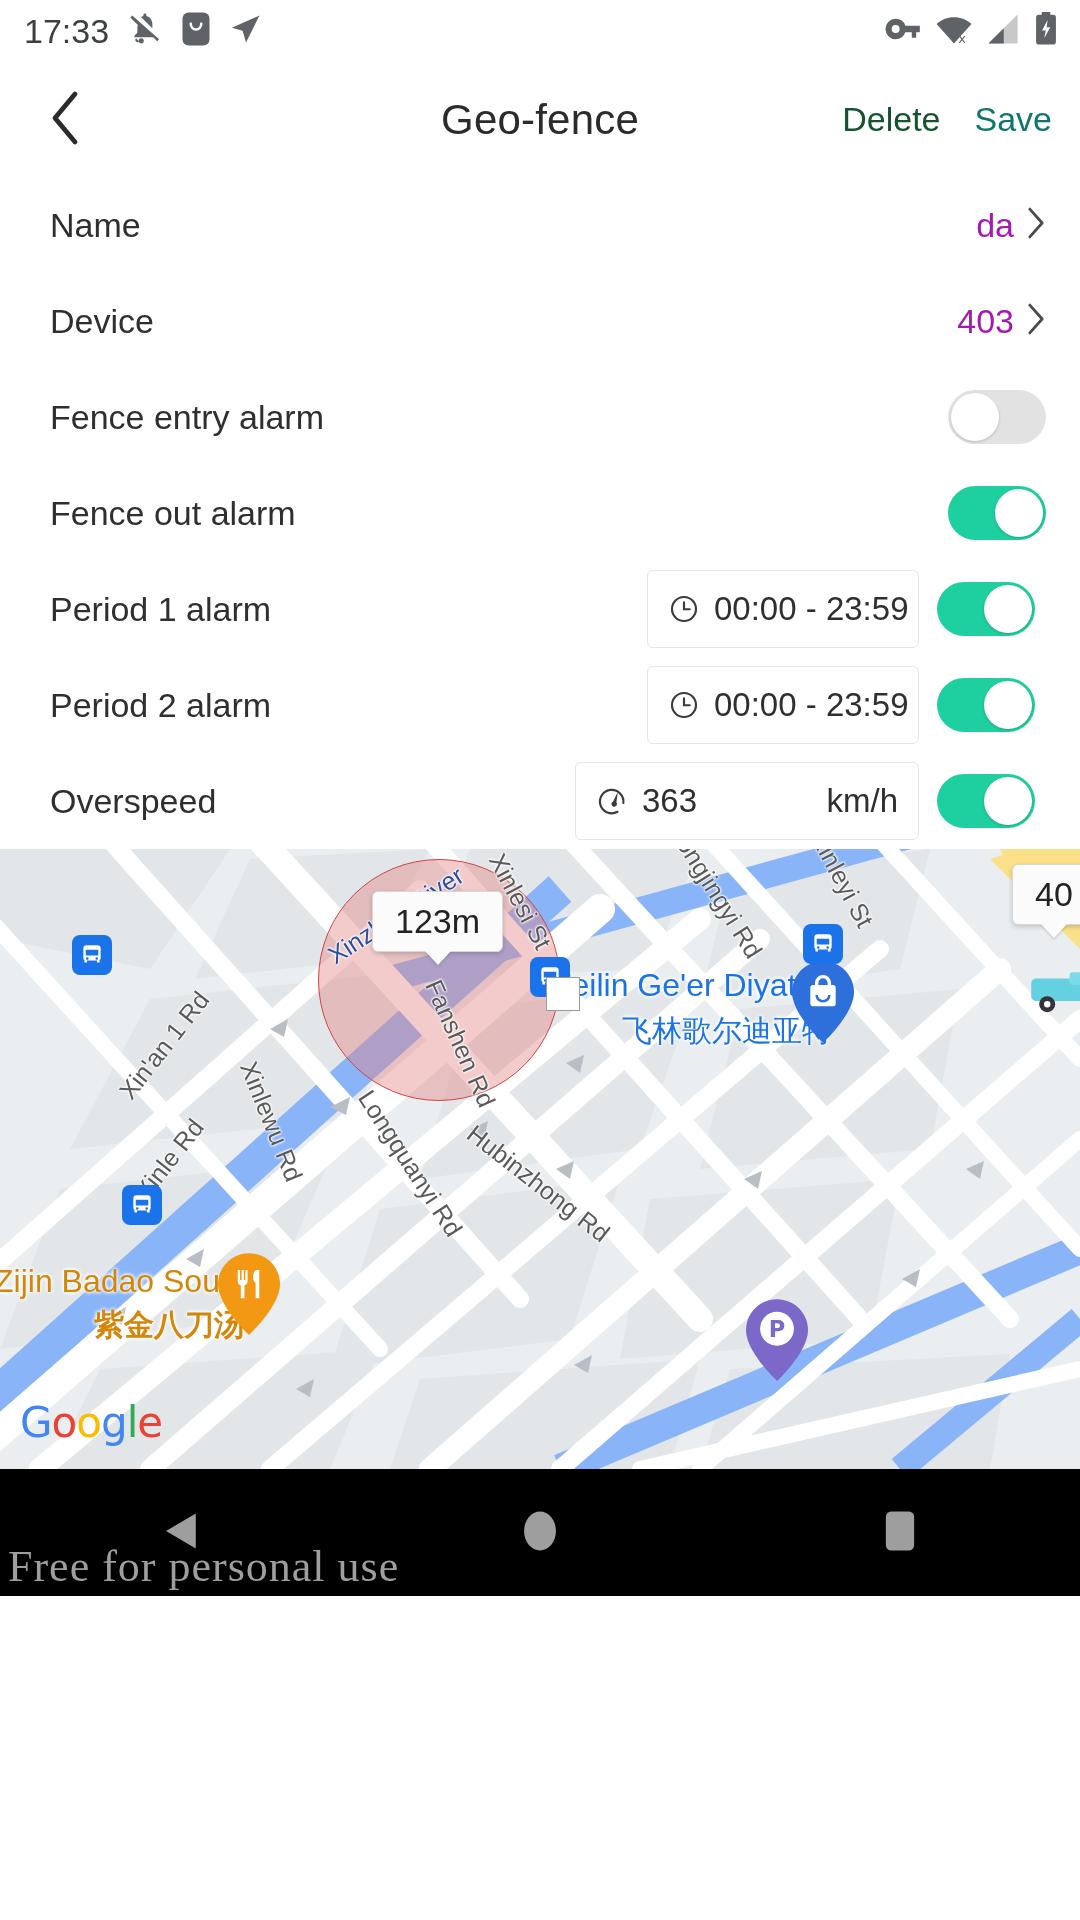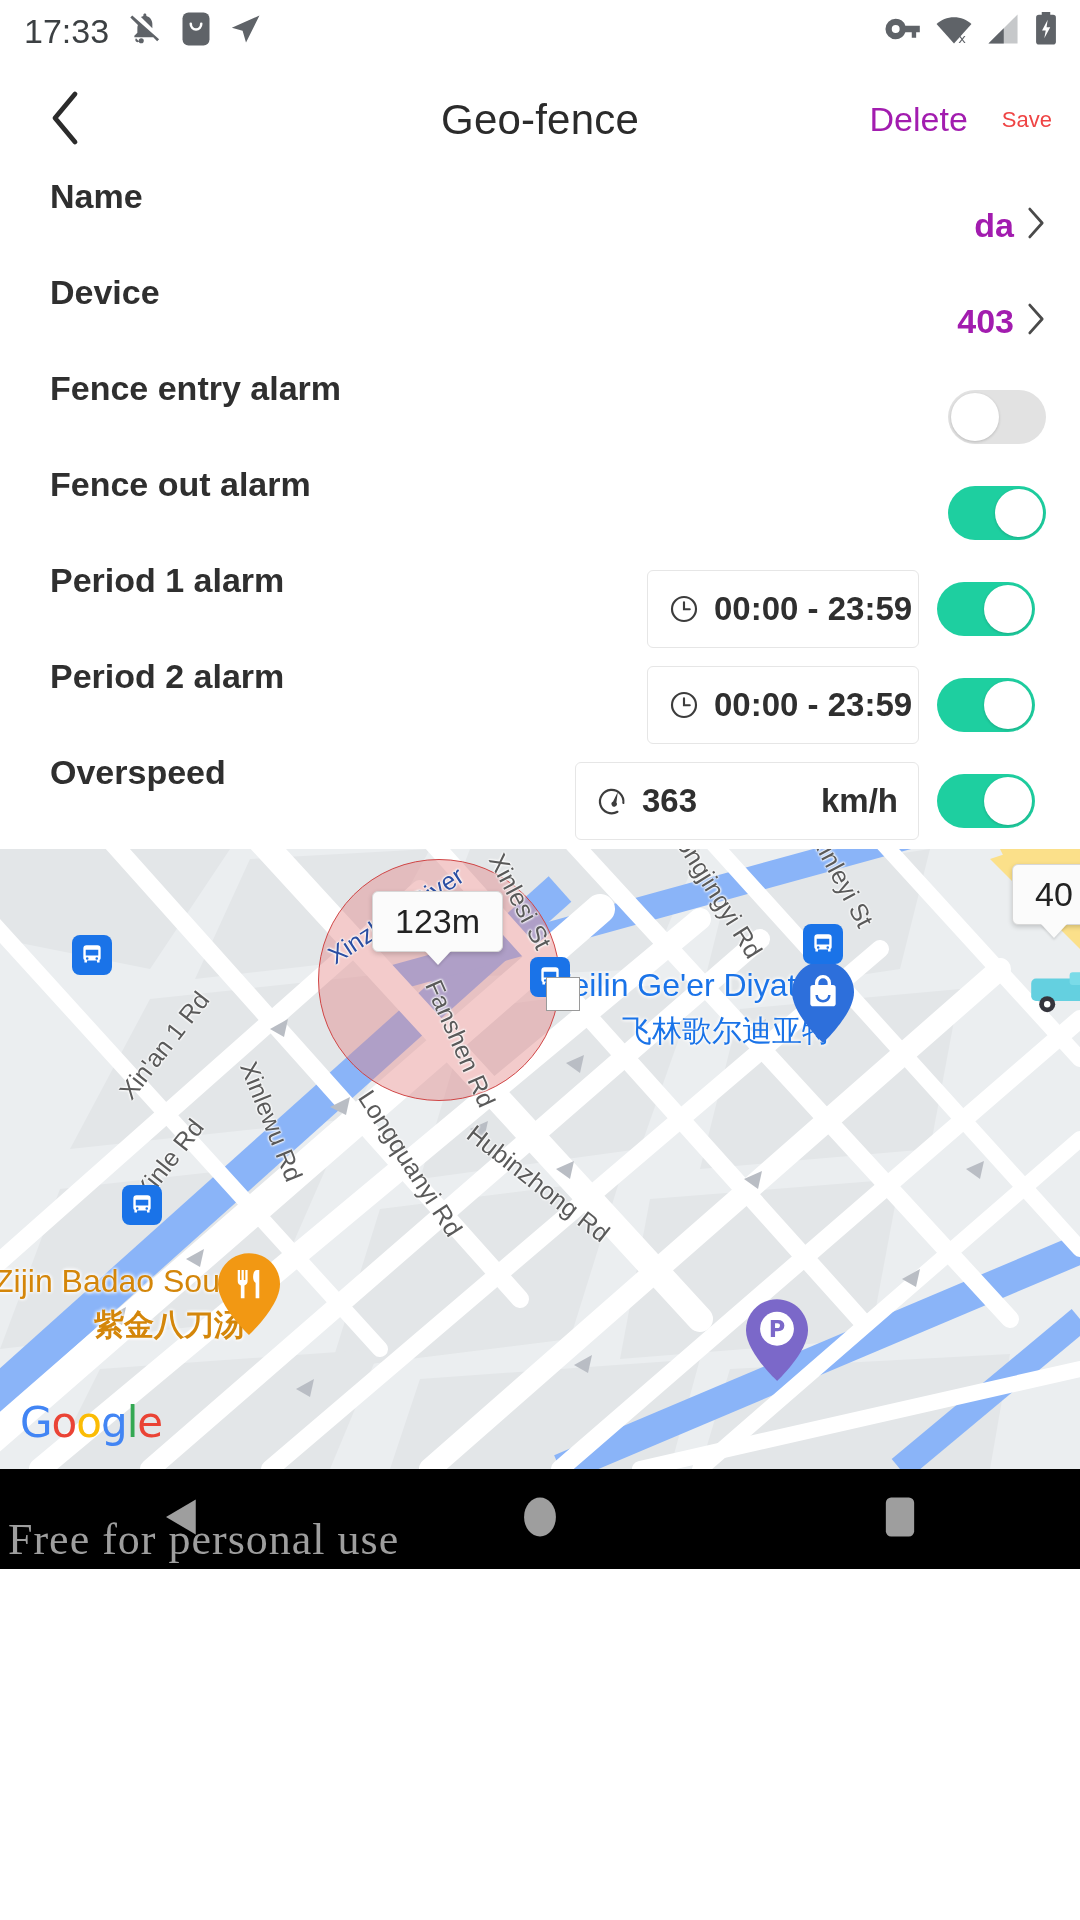--- a/index.html
+++ b/index.html
@@ -42,30 +42,29 @@
   .appbar-title {
     position: absolute; left: 0; right: 0; top: 0; bottom: 0;
     display: flex; align-items: center; justify-content: center;
     font-size: 42px; color: #2b2b2b; pointer-events: none;
     letter-spacing: 0.2px;
   }
   .appbar-actions {
     margin-left: auto; display: flex; align-items: center; gap: 34px;
     position: relative; z-index: 2;
   }
-  .act-delete { font-size: 34px; color: #a21caf; cursor: pointer; }
-  .act-save   { font-size: 22px; color: #ef4444; cursor: pointer; }
+  .act-delete { font-size: 34px; color: #14532d; cursor: pointer; }
+  .act-save   { font-size: 34px; color: #0f766e; cursor: pointer; }
 
   
   .form { background:#fff; }
   .row {
     position: relative; height: 96px;
-    display: flex; 
+    display: flex; align-items: center;
     padding: 0 34px 0 50px;
-    font-weight: bold;
   }
   .row-label { font-size: 34px; color: #2f2f2f; white-space: nowrap; }
   .row-right {
     margin-left: auto; display: flex; align-items: center; gap: 12px;
   }
   .row-value { font-size: 34px; color: #a21caf; }
   .chev { display:block; }
 
   
   .toggle {
@@ -156,21 +155,21 @@
   .google-logo {
     position: absolute; left: 20px; bottom: 22px;
     font-size: 42px; font-family: "DejaVu Sans", sans-serif;
     letter-spacing: -1px; user-select:none;
   }
   .g-b { color:#4285F4; } .g-r { color:#EA4335; }
   .g-y { color:#FBBC05; } .g-g { color:#34A853; }
 
   
   .navbar {
-    position: relative; height: 100px; background: #000;
+    position: relative; height: 127px; background: #000;
     display: flex; align-items: center; justify-content: space-around;
   }
   .nav-btn { width: 120px; height: 70px; display:flex; align-items:center; justify-content:center; cursor:pointer; }
   .watermark {
     position: absolute; left: 8px; bottom: 4px;
     font-family: "Liberation Serif", serif;
     font-size: 44px; color: #9e9e9e; letter-spacing: 1px;
     pointer-events: none;
   }
 </style>

